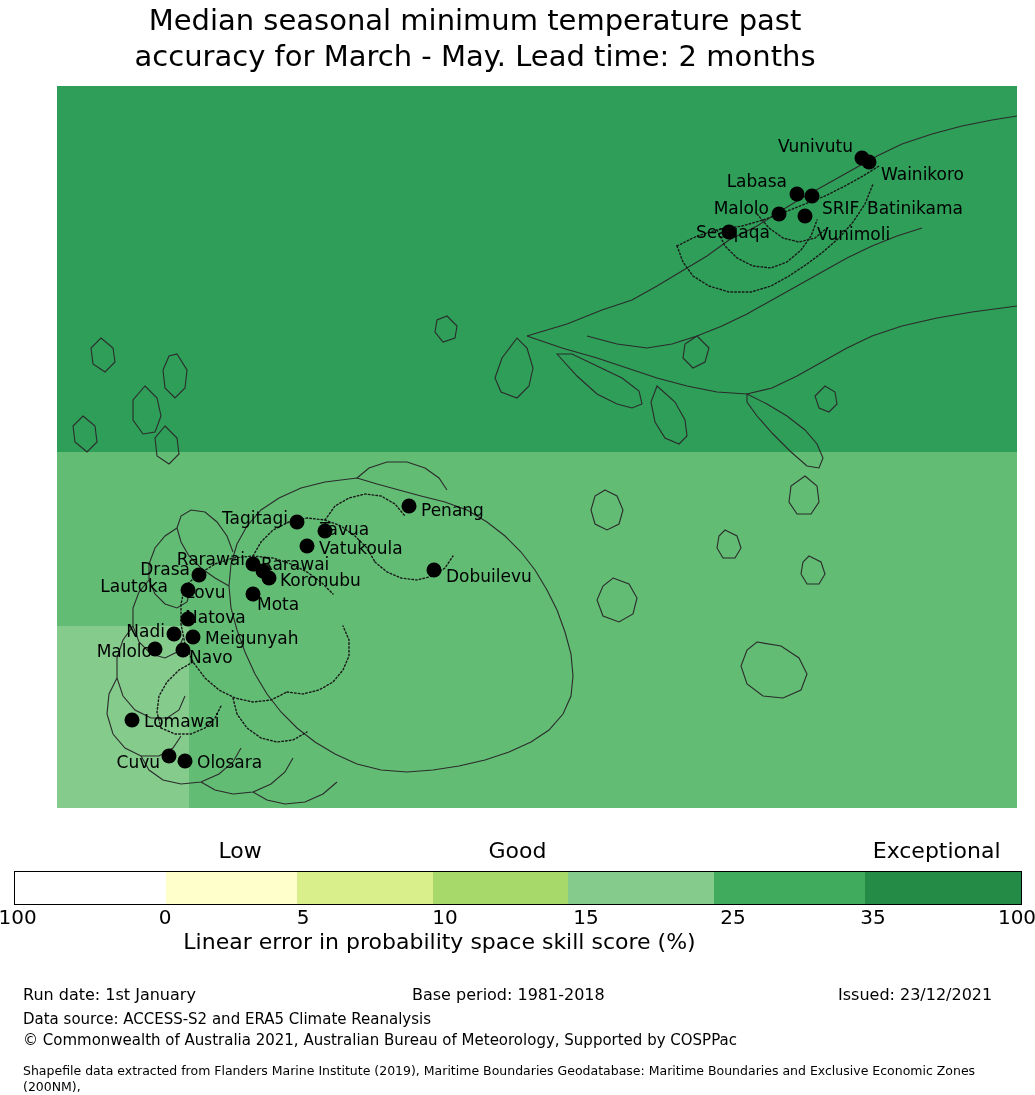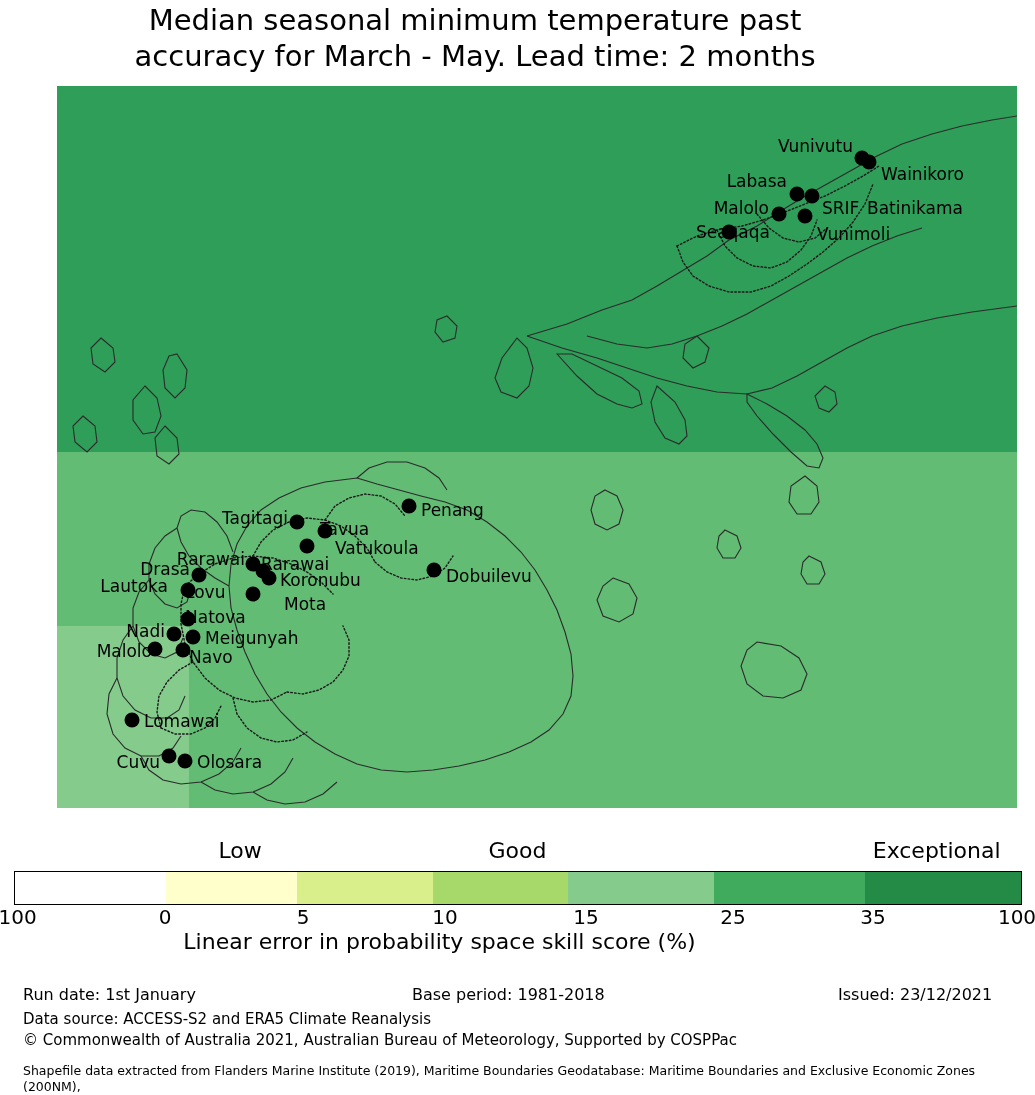--- a/index.html
+++ b/index.html
@@ -261,28 +261,28 @@
     <span class="station-label lbl-left" style="left:730px; top:95px;text-align:right;">Labasa</span>
     <span class="station-label lbl-left" style="left:712px; top:122px;">Malolo</span>
     <span class="station-label lbl-right" style="left:765px; top:122px;">SRIF</span>
     <span class="station-label lbl-right" style="left:810px; top:122px;">Batinikama</span>
     <span class="station-label lbl-right" style="left:760px; top:148px;">Vunimoli</span>
     <span class="station-label lbl-left" style="left:713px; top:146px;">Seaqaqa</span>
 
     <span class="station-label lbl-right" style="left:364px; top:424px;">Penang</span>
     <span class="station-label lbl-left" style="left:231px; top:432px;">Tagitagi</span>
     <span class="station-label lbl-right" style="left:263px; top:443px;">Tavua</span>
-    <span class="station-label lbl-right" style="left:262px; top:462px;margin-left:16px;">Vatukoula</span>
+    <span class="station-label lbl-right" style="left:262px; top:462px;">Vatukoula</span>
     <span class="station-label lbl-left" style="left:188px; top:473px;">Rarawai</span>
     <span class="station-label lbl-right" style="left:204px; top:478px;">Rarawai</span>
     <span class="station-label lbl-right" style="left:223px; top:494px;">Koronubu</span>
     <span class="station-label lbl-left" style="left:133px; top:483px;">Drasa</span>
     <span class="station-label lbl-right" style="left:128px; top:506px;">Lovu</span>
     <span class="station-label lbl-left" style="left:111px; top:500px;">Lautoka</span>
-    <span class="station-label lbl-right" style="left:200px; top:518px;margin-left:27px;">Mota</span>
+    <span class="station-label lbl-right" style="left:200px; top:518px;">Mota</span>
     <span class="station-label lbl-right" style="left:389px; top:490px;">Dobuilevu</span>
     <span class="station-label lbl-right" style="left:128px; top:531px;">Natova</span>
     <span class="station-label lbl-left" style="left:108px; top:545px;">Nadi</span>
     <span class="station-label lbl-right" style="left:148px; top:552px;">Meigunyah</span>
     <span class="station-label lbl-left" style="left:95px;  top:565px;">Malolo</span>
     <span class="station-label lbl-right" style="left:132px; top:571px;">Navo</span>
     <span class="station-label lbl-right" style="left:87px;  top:635px;">Lomawai</span>
     <span class="station-label lbl-left" style="left:103px; top:676px;">Cuvu</span>
     <span class="station-label lbl-right" style="left:140px; top:676px;">Olosara</span>
   </div>

